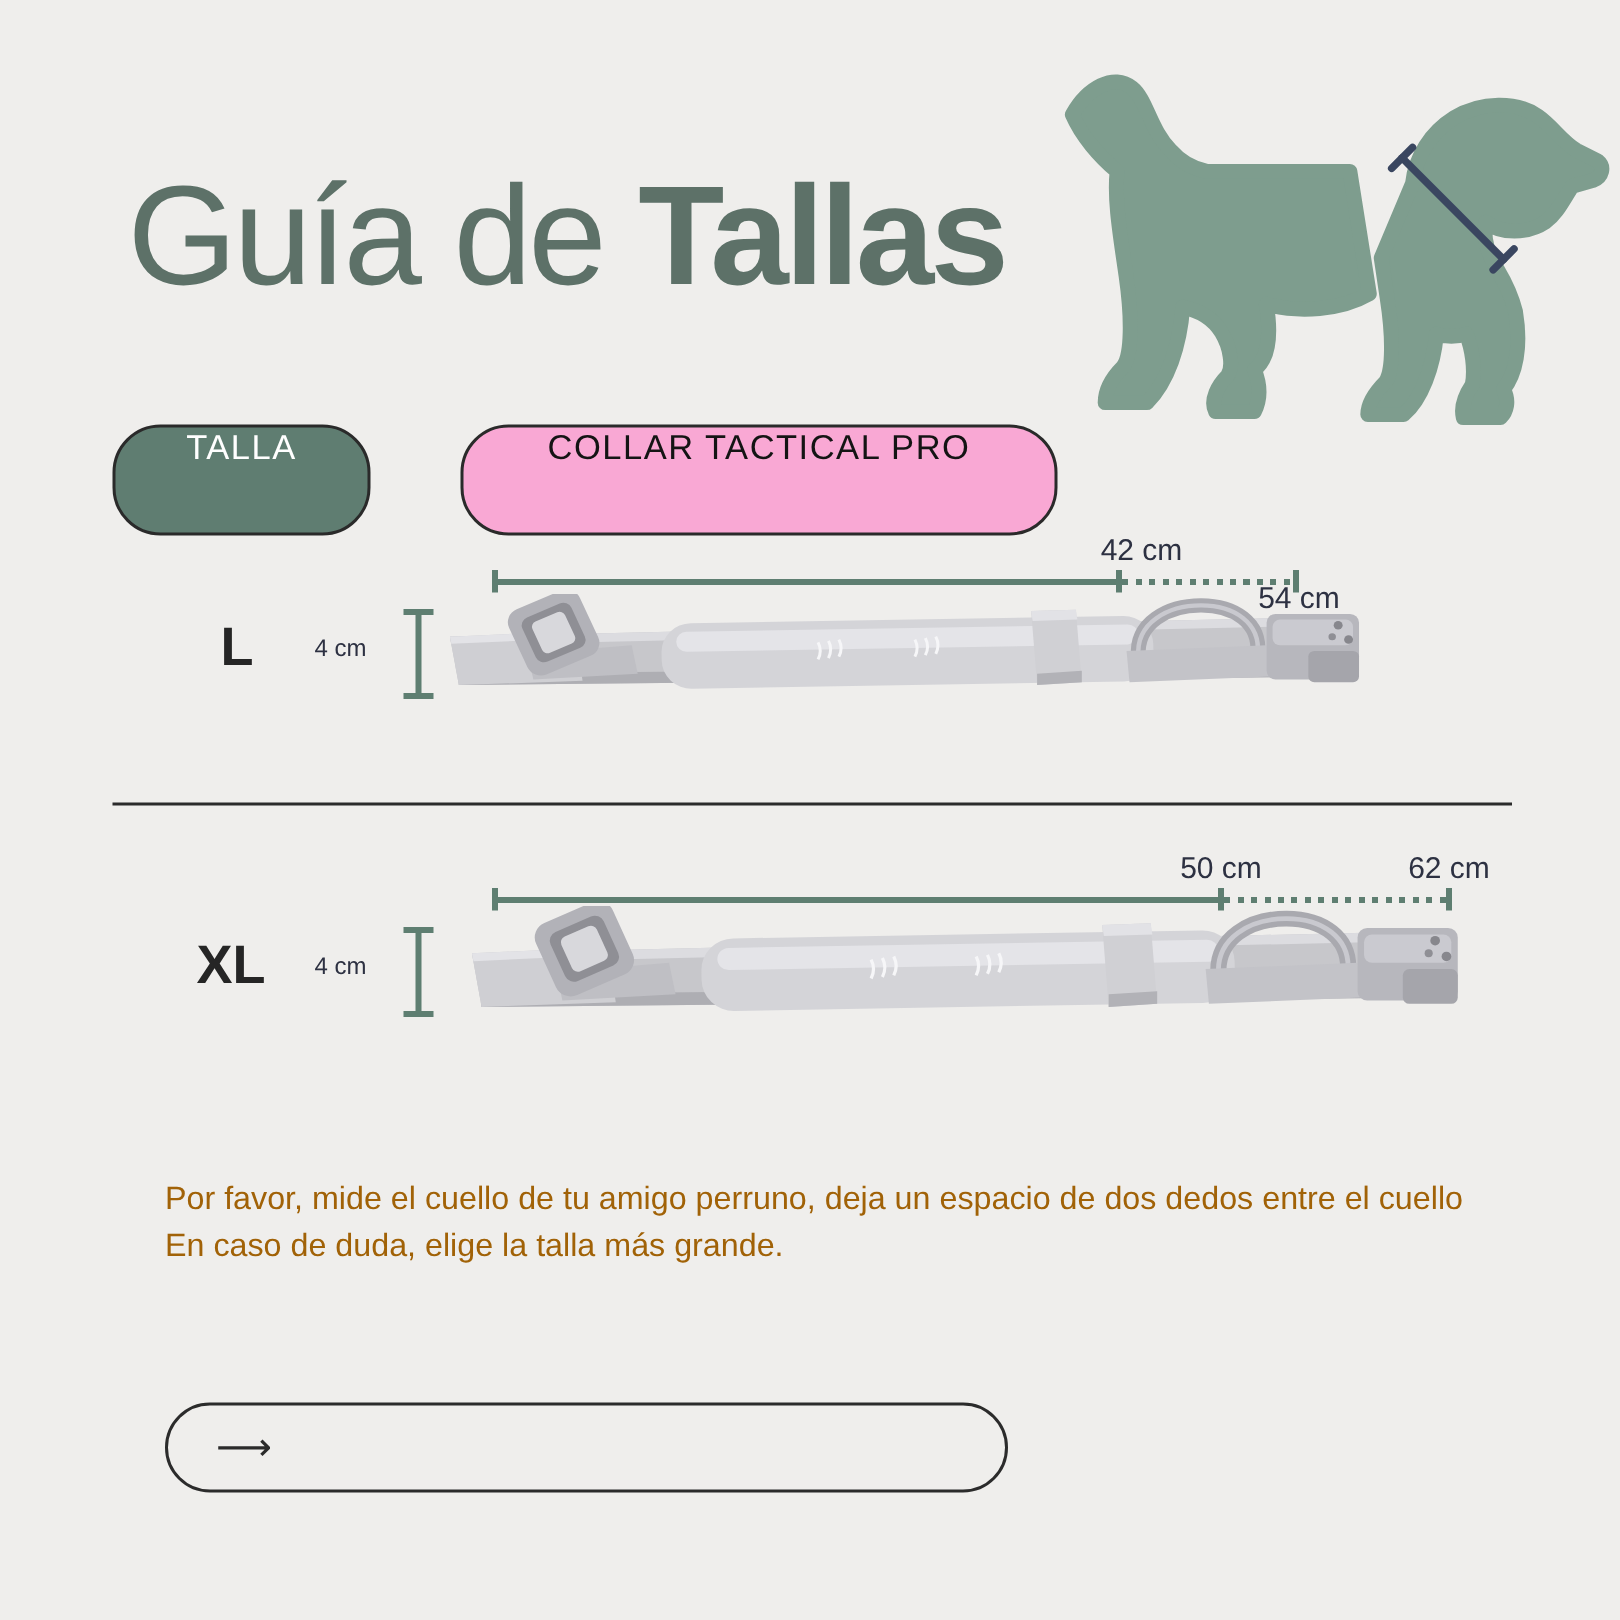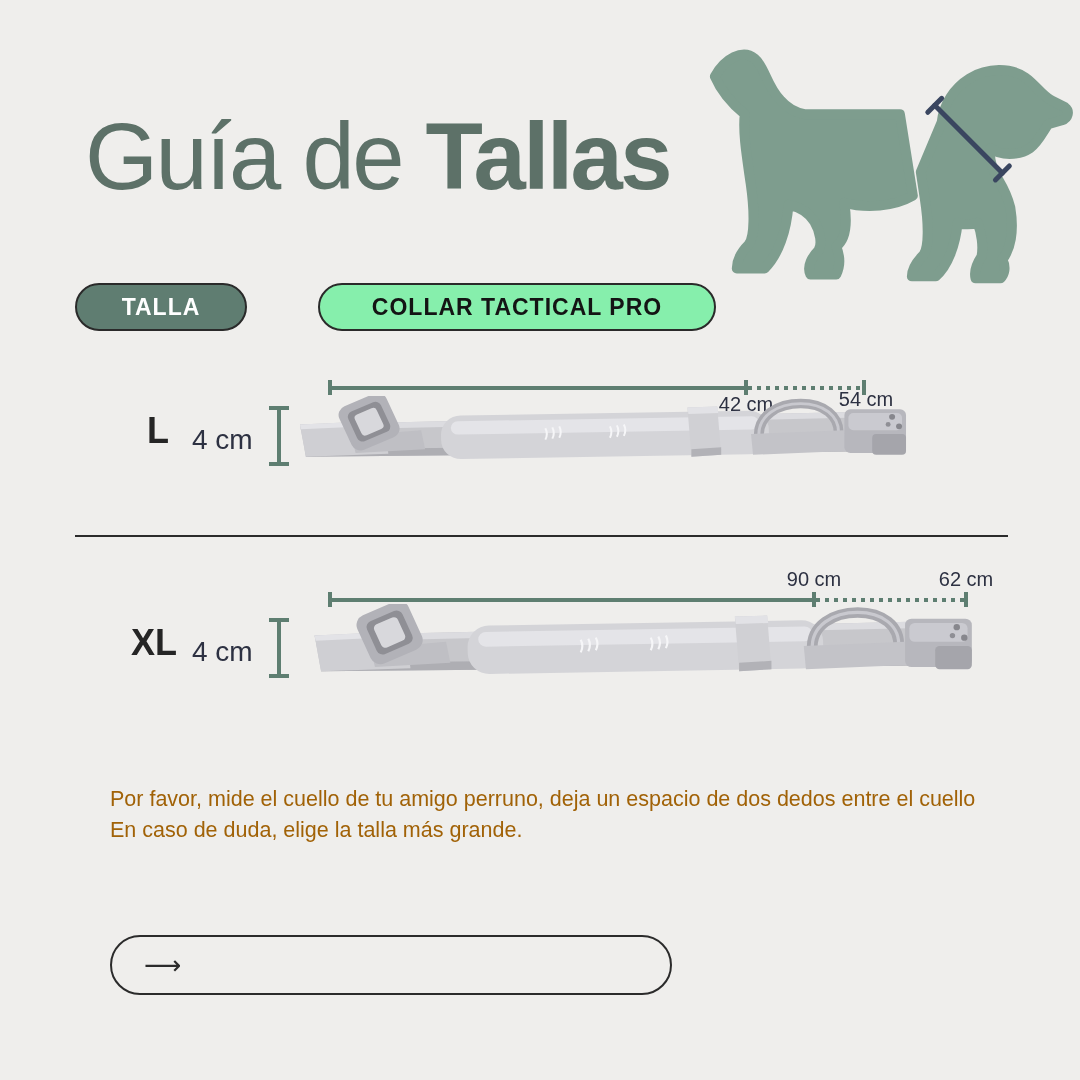--- a/index.html
+++ b/index.html
@@ -10,31 +10,31 @@
   
   .title{
     position:absolute;left:85px;top:110px;font-size:94px;line-height:1;
     letter-spacing:-2.5px;color:#5d7168;white-space:nowrap;font-weight:400;
   }
   .title b{font-weight:700;}
   
   .dog{position:absolute;left:693px;top:34px;width:384px;height:252px;}
   
   .badge{
-    position:absolute;top:283px;height:48px;border:2.5px solid #2a2a2a;border-radius:32px;
-    display:flex;align-items:center;justify-content:center;
-    font-weight:700;font-size:23px;letter-spacing:1px;box-sizing:border-box;
+    position:absolute;top:283px;height:74px;border:2.5px solid #2a2a2a;border-radius:32px;
+    display:flex;justify-content:center;
+    font-weight:400;font-size:23px;letter-spacing:1px;box-sizing:border-box;
   }
   .badge-dark{left:75px;width:172px;background:#5f7d71;color:#ffffff;}
-  .badge-light{left:318px;width:398px;background:#86efac;color:#141414;}
+  .badge-light{left:307px;width:398px;background:#f9a8d4;color:#141414;}
   
   .size-label{position:absolute;font-size:36px;font-weight:700;color:#252525;}
   .size-l{left:147px;top:410px;}
   .size-xl{left:131px;top:622px;}
-  .h-label{position:absolute;width:70px;text-align:left;font-size:28px;color:#2d3142;}
+  .h-label{position:absolute;width:70px;text-align:center;font-size:16px;color:#2d3142;}
   .h-label-l{left:192px;top:424px;}
   .h-label-xl{left:192px;top:636px;}
   
   .vb{position:absolute;background:#5e7e71;}
   .vb-stem{width:4px;}
   .vb-cap{width:20px;height:4px;}
   .vbl-stem{left:277px;top:408px;height:56px;}
   .vbl-c1{left:269px;top:406px;} .vbl-c2{left:269px;top:462px;}
   .vbx-stem{left:277px;top:620px;height:56px;}
   .vbx-c1{left:269px;top:618px;} .vbx-c2{left:269px;top:674px;}
@@ -43,21 +43,21 @@
   .mline{position:absolute;height:4px;background:#5e7e71;}
   .mdots{position:absolute;height:4px;
     background:repeating-linear-gradient(to right,#5e7e71 0 4px,transparent 4px 9px);}
   .ml-t1{left:328px;top:380px;} .ml-solid{left:330px;top:386px;width:416px;}
   .ml-t2{left:744px;top:380px;} .ml-dots{left:748px;top:386px;width:116px;}
   .ml-t3{left:862px;top:380px;}
   .mx-t1{left:328px;top:592px;} .mx-solid{left:330px;top:598px;width:484px;}
   .mx-t2{left:812px;top:592px;} .mx-dots{left:816px;top:598px;width:150px;}
   .mx-t3{left:964px;top:592px;}
   .mnum{position:absolute;width:90px;text-align:center;font-size:20px;color:#2d3142;}
-  .mnum-l-min{left:701px;top:356px;margin-top:37px;} .mnum-l-max{left:821px;top:356px;margin-top:32px;}
+  .mnum-l-min{left:716px;top:356px;} .mnum-l-max{left:821px;top:356px;margin-top:32px;}
   .mnum-x-min{left:769px;top:568px;} .mnum-x-max{left:921px;top:568px;}
   
   .collar{position:absolute;}
   .collar-l{left:292px;top:396px;width:616px;height:74px;}
   .collar-xl{left:306px;top:604px;width:668px;height:82px;}
   
   .divider{position:absolute;left:75px;top:535px;width:933px;height:2px;background:#2b2b2b;}
   
   .note{position:absolute;left:110px;top:784px;font-size:21.5px;line-height:31px;color:#a16207;}
   
@@ -147,21 +147,21 @@
   </div>
 
   <div class="divider"></div>
 
   <div class="size-label size-xl">XL</div>
   <div class="h-label h-label-xl">4 cm</div>
   <div class="vb vb-cap vbx-c1"></div>
   <div class="vb vb-stem vbx-stem"></div>
   <div class="vb vb-cap vbx-c2"></div>
 
-  <div class="mnum mnum-x-min">90 cm</div>
+  <div class="mnum mnum-x-min">50 cm</div>
   <div class="mnum mnum-x-max">62 cm</div>
   <div class="tick mx-t1"></div>
   <div class="mline mx-solid"></div>
   <div class="tick mx-t2"></div>
   <div class="mdots mx-dots"></div>
   <div class="tick mx-t3"></div>
 
   <div class="collar collar-xl">
     <svg viewBox="0 0 620 78" width="100%" height="100%" preserveAspectRatio="none">
       <polygon points="8,30 600,16 614,22 616,52 605,58 14,64" fill="#c7c7cb"></polygon>

